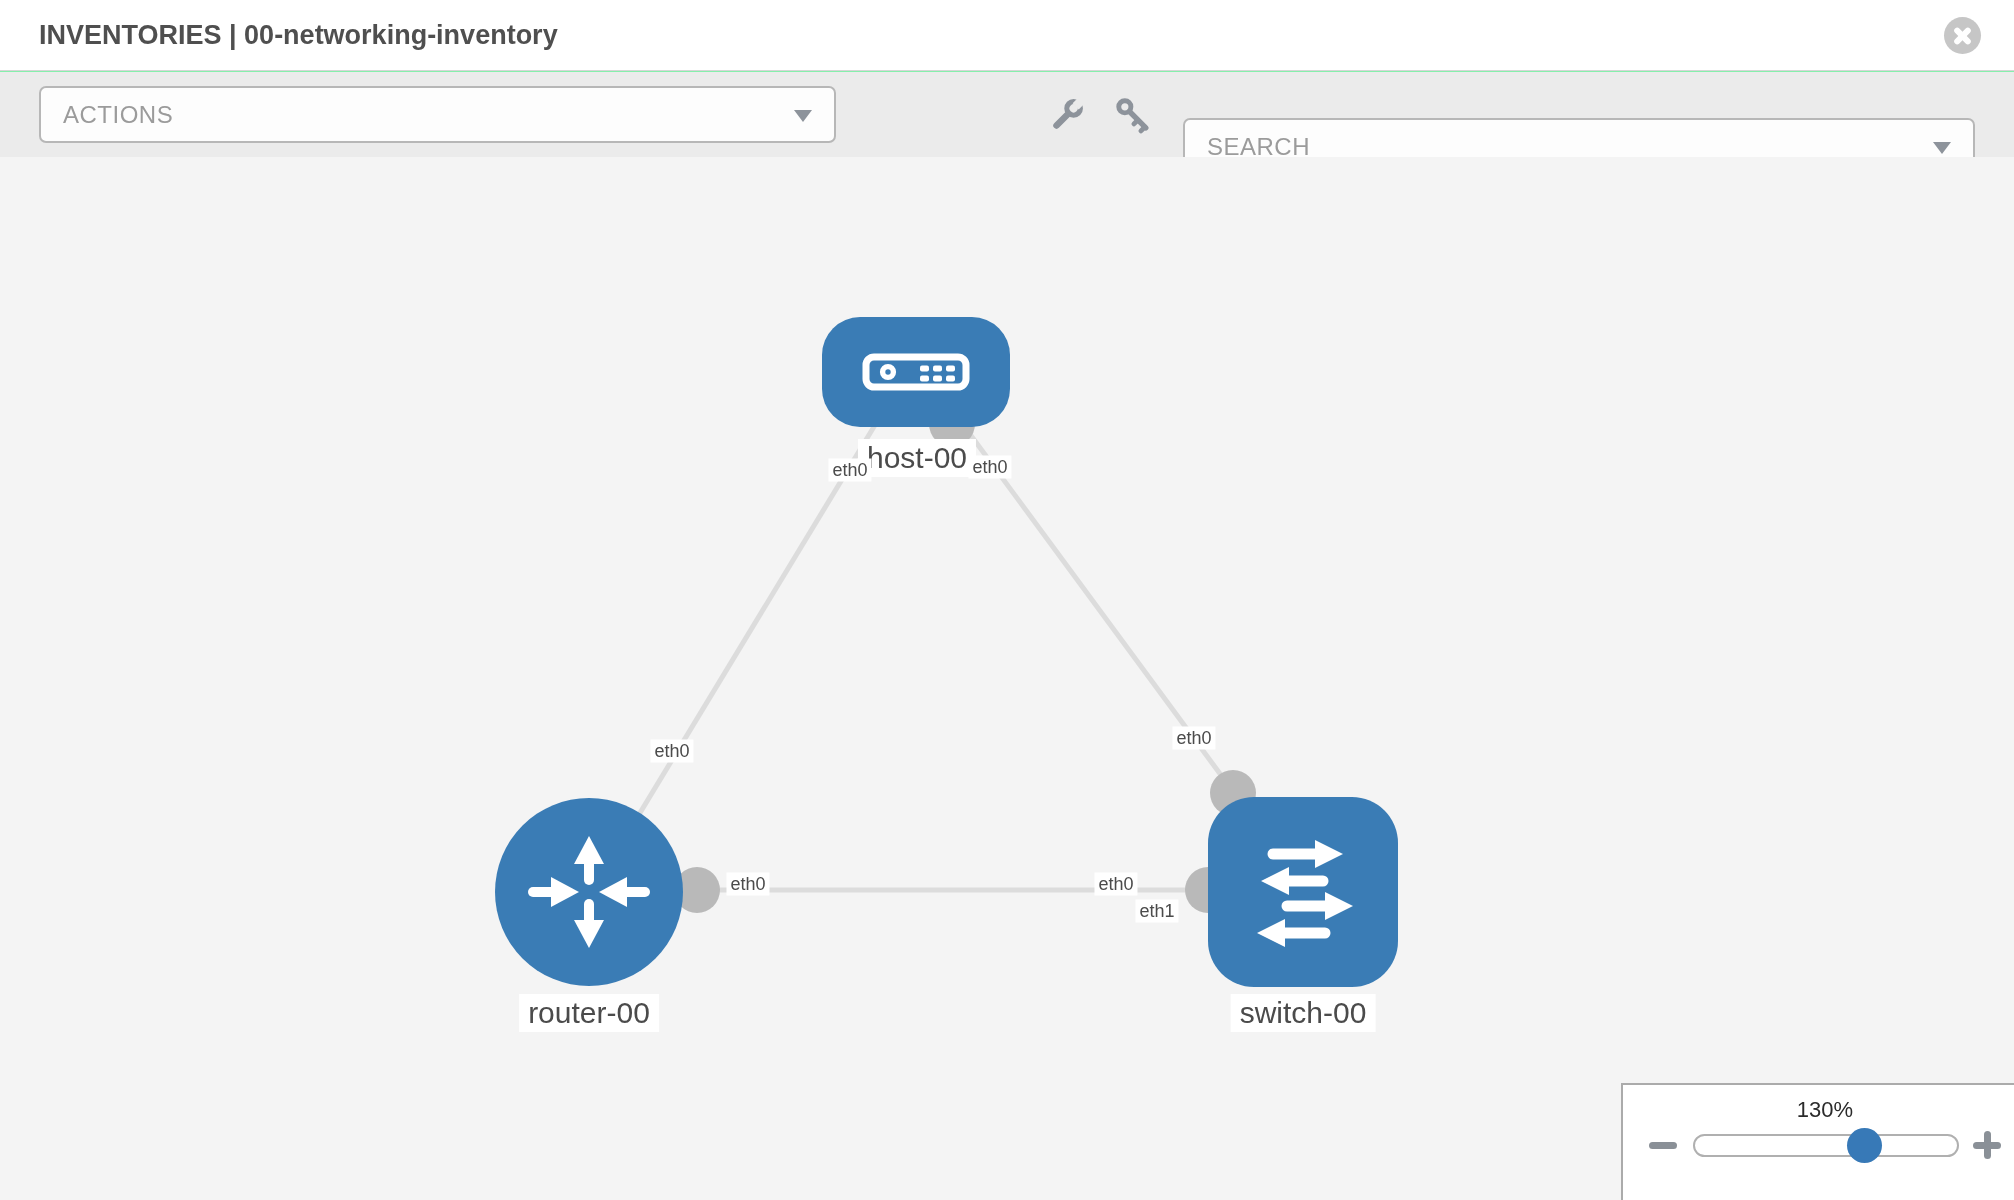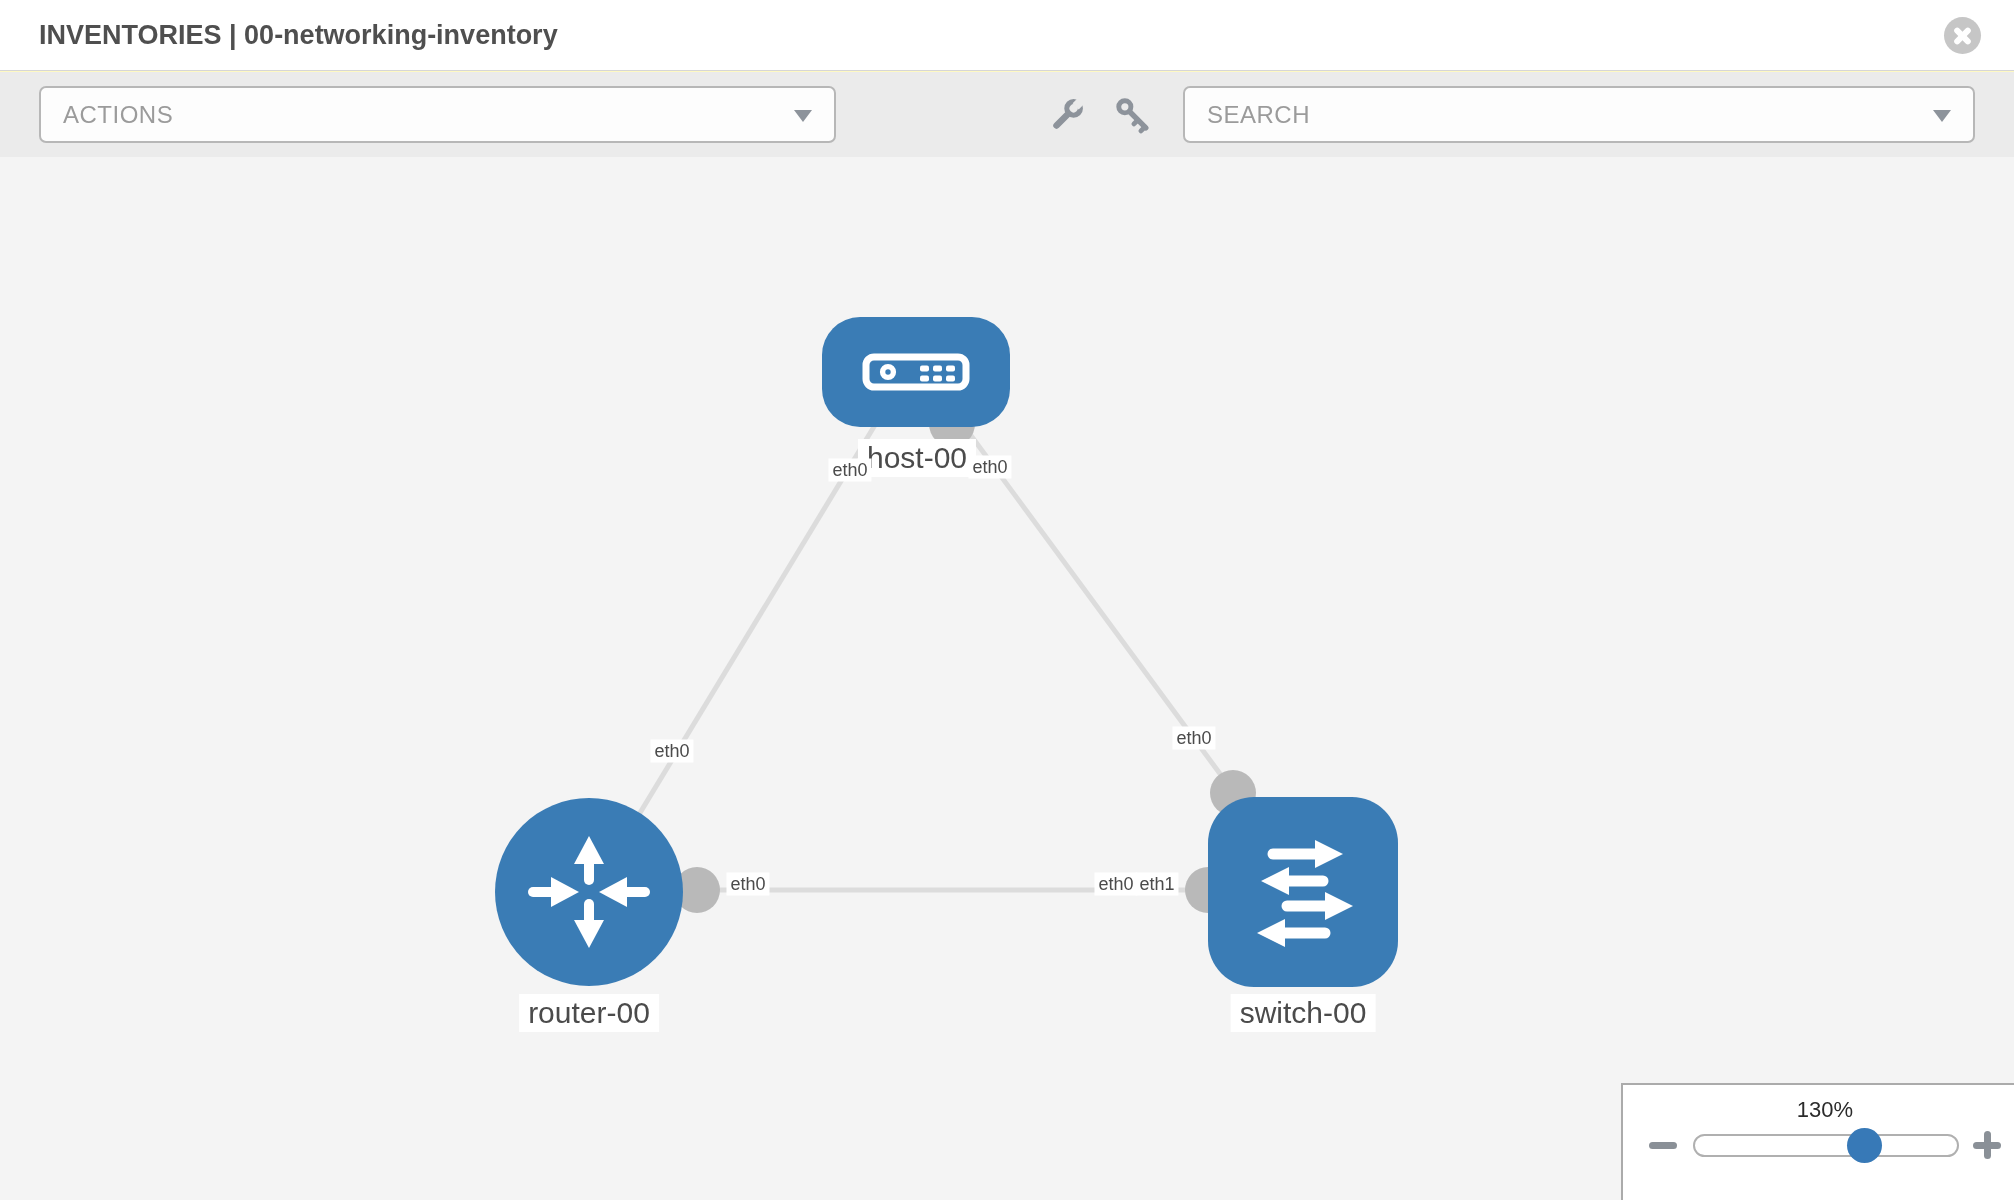--- a/index.html
+++ b/index.html
@@ -1,33 +1,33 @@
 <!DOCTYPE html>
 <html><head>
 <meta charset="utf-8">
 <style>
   html,body{margin:0;padding:0;background:#fff;}
   *{box-sizing:border-box;font-family:"Liberation Sans",sans-serif;}
-  #page{position:relative;width:2014px;height:1200px;overflow:hidden;background:#fef9c3;}
+  #page{position:relative;width:2014px;height:1200px;overflow:hidden;background:#86efac;}
 
   
   .header{position:absolute;left:0;top:0;width:2014px;height:71px;background:#fff;border-bottom:1px solid #d6d6d6;}
   .title{position:absolute;left:39px;top:50%;transform:translateY(-50%);font-size:27px;font-weight:bold;color:#4f4f4f;}
   .close-btn{position:absolute;left:1944px;top:17px;width:37px;height:37px;border-radius:50%;background:#c6c6c6;cursor:pointer;}
   .close-btn .bar{position:absolute;left:8px;top:15.5px;width:21px;height:6px;border-radius:3px;background:#fff;}
   .close-btn .bar.b1{transform:rotate(45deg);}
   .close-btn .bar.b2{transform:rotate(-45deg);}
 
   
   .toolbar{position:absolute;left:0;top:72px;width:2014px;height:104px;background:#ebebeb;border-bottom:1px solid #b9b9b9;}
   .combo{position:absolute;top:14px;height:57px;background:#fdfdfd;border:2px solid #b7b7b7;border-radius:7px;}
   .combo .combo-text{position:absolute;left:22px;top:50%;transform:translateY(-50%);font-size:24px;color:#9b9b9b;letter-spacing:.5px;}
   .caret{position:absolute;right:22px;top:50%;margin-top:-5px;width:0;height:0;border-left:9px solid transparent;border-right:9px solid transparent;border-top:12px solid #8d939b;}
   .combo-actions{left:39px;width:797px;}
-  .combo-search{left:1183px;width:792px;}
+  .combo-search{left:1183px;width:792px;margin-top:32px;}
   .tool-icon{position:absolute;top:22px;width:42px;height:42px;cursor:pointer;}
   .tool-icon.wrench{left:1046px;}
   .tool-icon.key{left:1112px;}
 
   
   .canvas{position:absolute;left:0;top:157px;width:2014px;height:1043px;background:#f4f4f4;}
   .net-svg{position:absolute;left:0;top:0;z-index:1;}
   .node{position:absolute;z-index:3;background:#3a7cb5;display:flex;align-items:center;justify-content:center;cursor:pointer;}
   .node-host{left:822px;top:160px;width:188px;height:110px;border-radius:38px;}
   .node-router{left:495px;top:641px;width:188px;height:188px;border-radius:50%;}
@@ -159,21 +159,21 @@
     <div class="node-label" style="left:917px;top:301px;">host-00</div>
     <div class="node-label" style="left:589px;top:856px;">router-00</div>
     <div class="node-label" style="left:1303px;top:856px;">switch-00</div>
 
     <div class="eth-label" style="left:850px;top:313px;">eth0</div>
     <div class="eth-label" style="left:990px;top:310px;">eth0</div>
     <div class="eth-label" style="left:672px;top:594px;">eth0</div>
     <div class="eth-label" style="left:1194px;top:581px;">eth0</div>
     <div class="eth-label" style="left:748px;top:727px;">eth0</div>
     <div class="eth-label eth-back" style="left:1116px;top:727px;">eth0</div>
-    <div class="eth-label eth-front" style="left:1157px;top:727px;text-align:right;">eth1</div>
+    <div class="eth-label eth-front" style="left:1157px;top:754px;text-align:right;">eth1</div>
 
     <div class="zoom-panel">
       <div class="zoom-level">130%</div>
       <div class="zoom-minus">
         <div class="zbar h"></div>
       </div>
       <div class="zoom-track"></div>
       <div class="zoom-knob"></div>
       <div class="zoom-plus">
         <div class="zbar h"></div>

